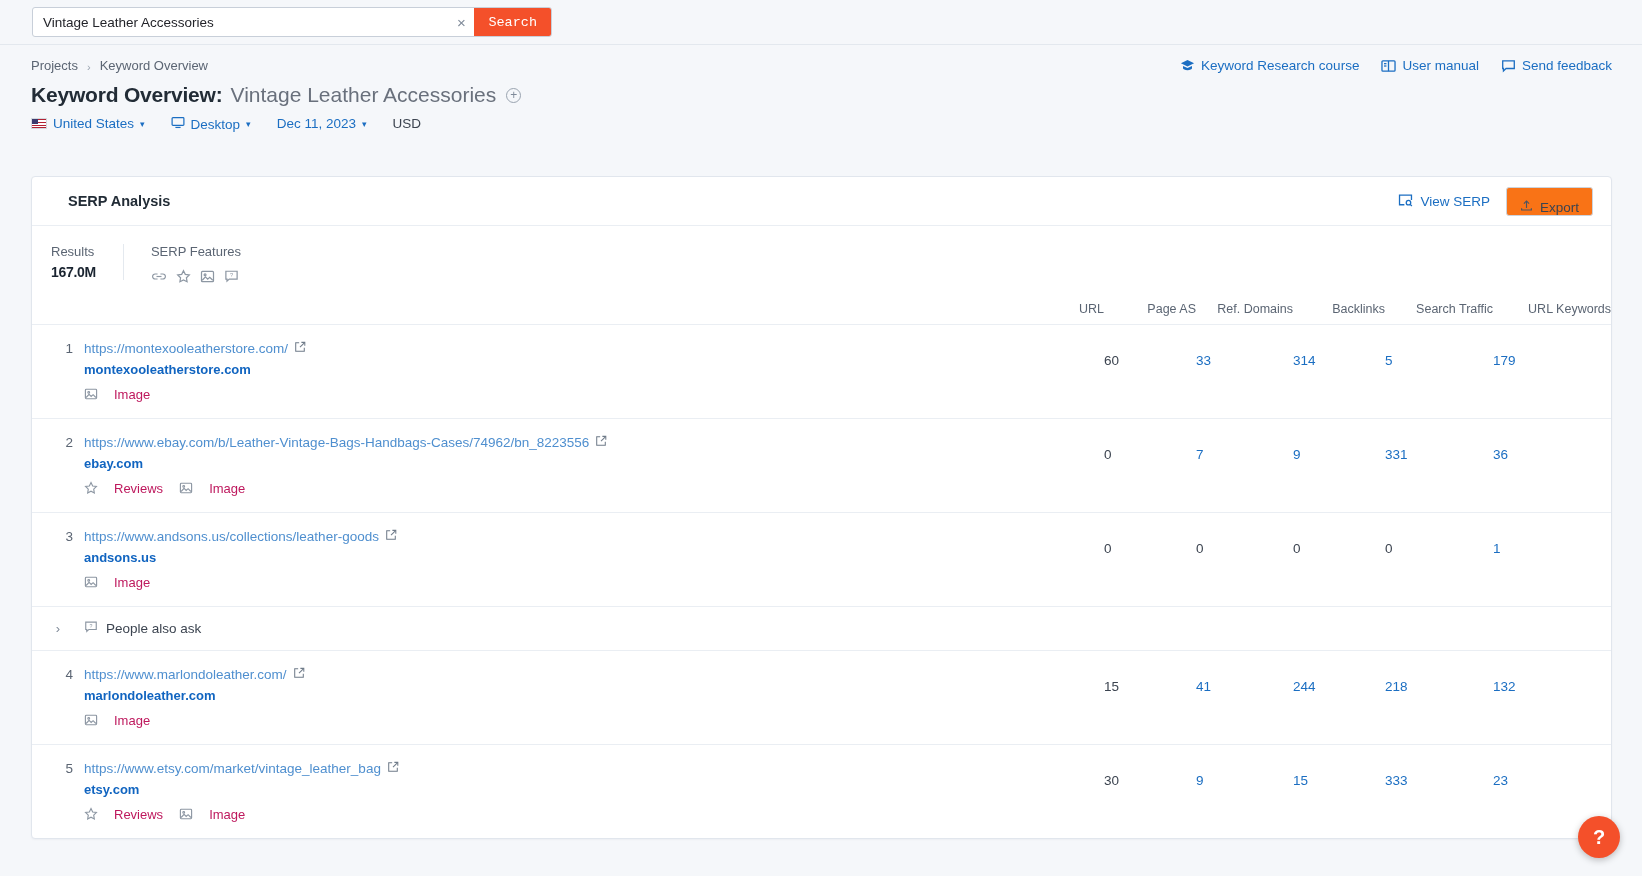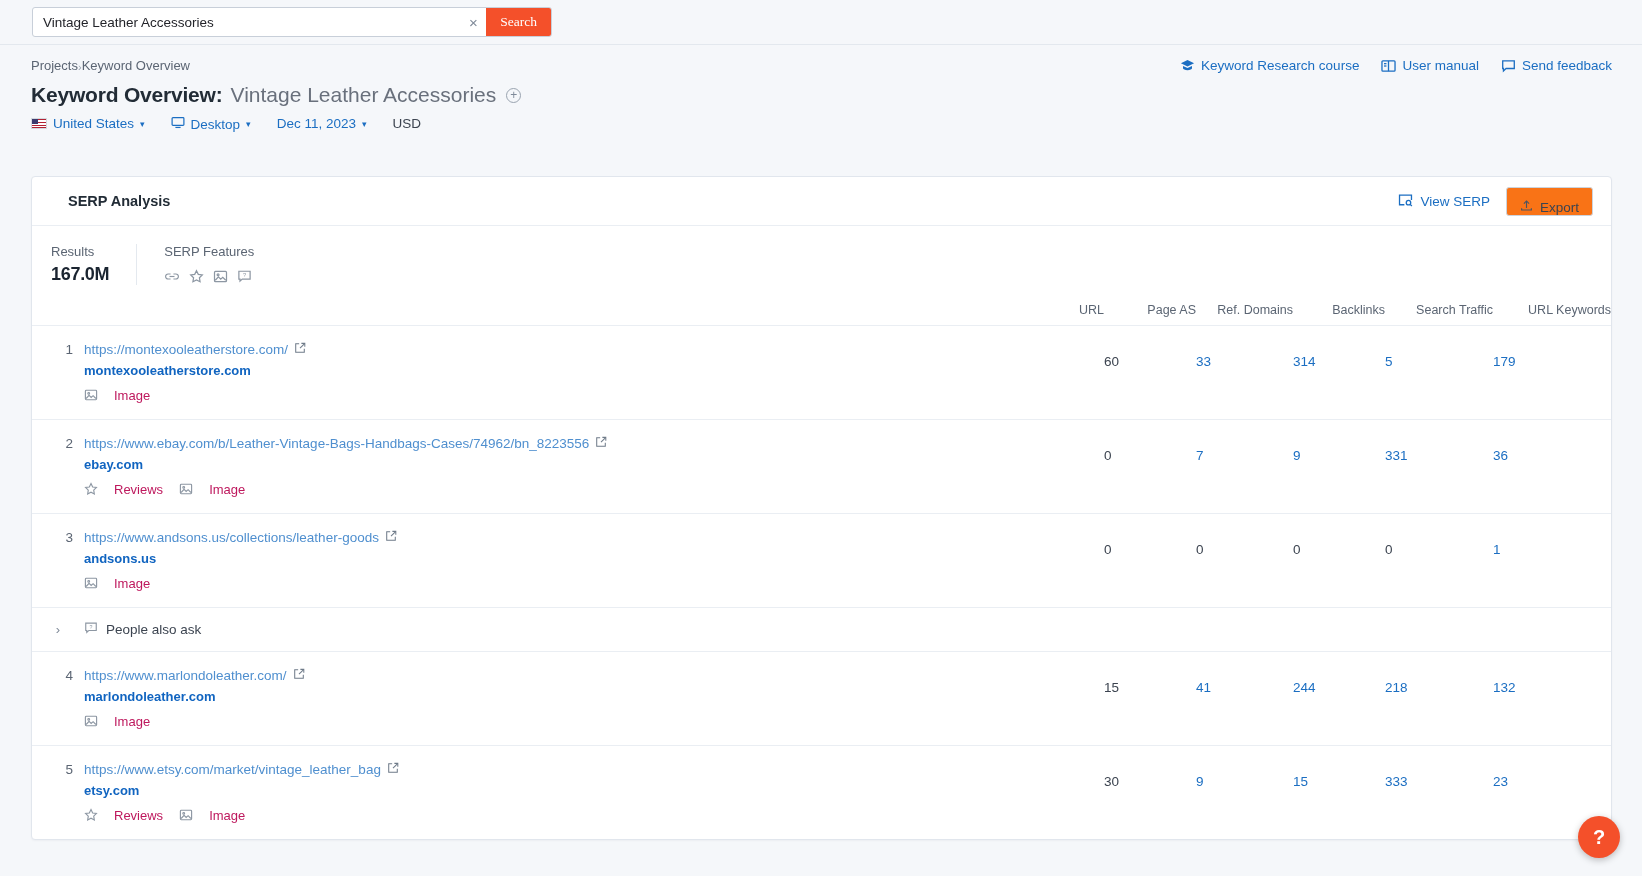--- a/index.html
+++ b/index.html
@@ -42,32 +42,32 @@
     width: 26px; height: 100%;
     display: flex; align-items: center; justify-content: center;
     color: #7f8a99; font-size: 15px; cursor: pointer;
   }
   .search-btn {
     height: 100%;
     background: #f4502a;
     color: #fff;
     border: 0;
     padding: 0 14px;
-    font-family: Liberation Serif, serif;
+    font-family: Liberation Mono, monospace;
     font-size: 13.5px;
     cursor: pointer;
     text-align: center;
   }
 
   
   .crumbrow {
     display: flex; align-items: flex-start; justify-content: space-between;
     padding: 13px 30px 0 31px;
   }
-  .crumbs { display: flex; align-items: flex-end; font-size: 13px; }
+  .crumbs { display: flex; align-items: flex-end; gap: 9px; font-size: 13px; }
   .crumbs a { color: #5b6573; }
   .crumb-sep { color: #9aa4b0; font-size: 11px; }
   .crumb-cur { color: #5b6573; }
 
   .helplinks { display: flex; align-items: center; gap: 22px; font-size: 13.5px; }
   .helplink { display: flex; align-items: center; gap: 6px; color: #1b6ec2; cursor: pointer; }
   .helplink svg { display: block; }
 
   
   .titlerow {
@@ -128,21 +128,21 @@
     border: 1px solid #ccd3dc; border-radius: 3px;
     background: #f97316; color: #3c4450; font-size: 13.5px;
     font-family: "Liberation Sans", sans-serif;
     cursor: pointer;
   }
 
   
   .stats { display: flex; align-items: flex-start; padding: 18px 0 0 19px; }
   .stat-results { padding-right: 27px; border-right: 1px solid #e4e9ef; }
   .stat-label { font-size: 13px; color: #5b6573; }
-  .stat-value { font-size: 18px; font-weight: bold; color: #1a2430; margin-top: 5px; letter-spacing: -.3px; }
+  .stat-value { font-size: 14px; font-weight: bold; color: #1a2430; margin-top: 5px; letter-spacing: -.3px; }
   .stat-features { padding-left: 27px; }
   .feat-icons { display: flex; align-items: center; gap: 9px; margin-top: 10px; }
   .feat-icons svg { display: block; }
 
   
   .pager { display: flex; margin: 23px 0 0 19px; width: fit-content; }
   .pg {
     min-width: 53px; height: 25px;
     display: flex; align-items: center; justify-content: center;
     border: 1px solid #d6dce4;

